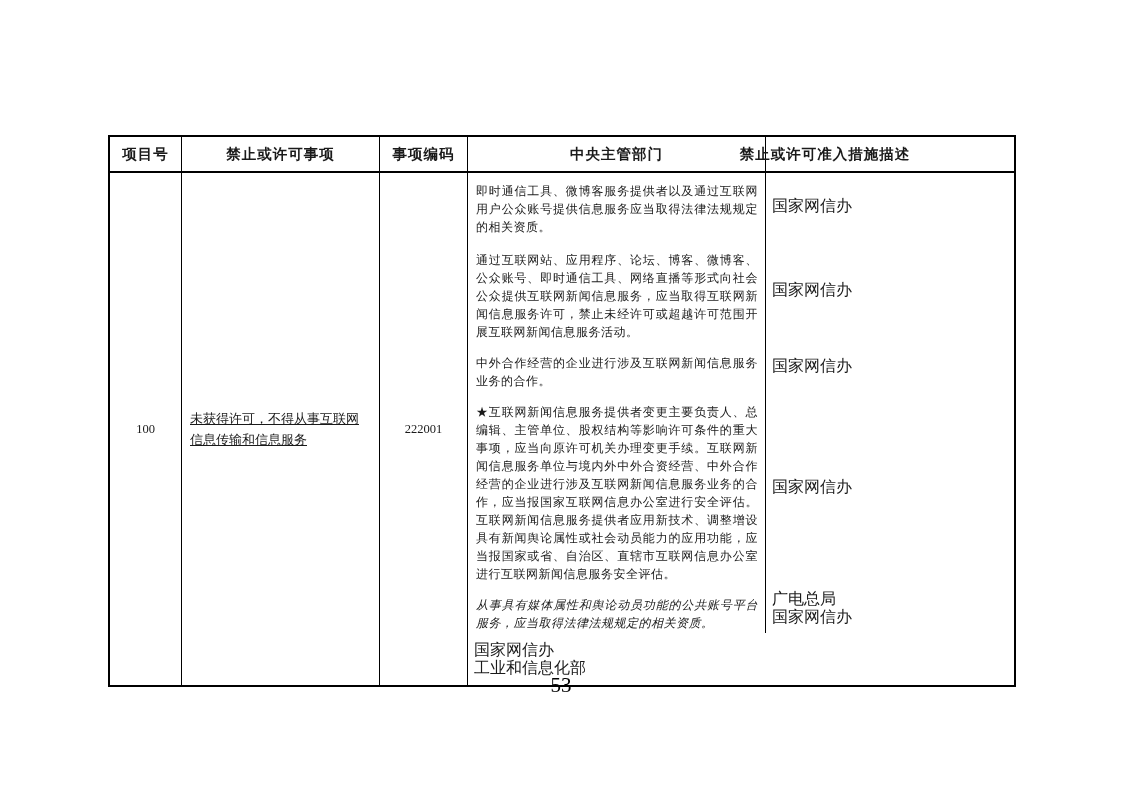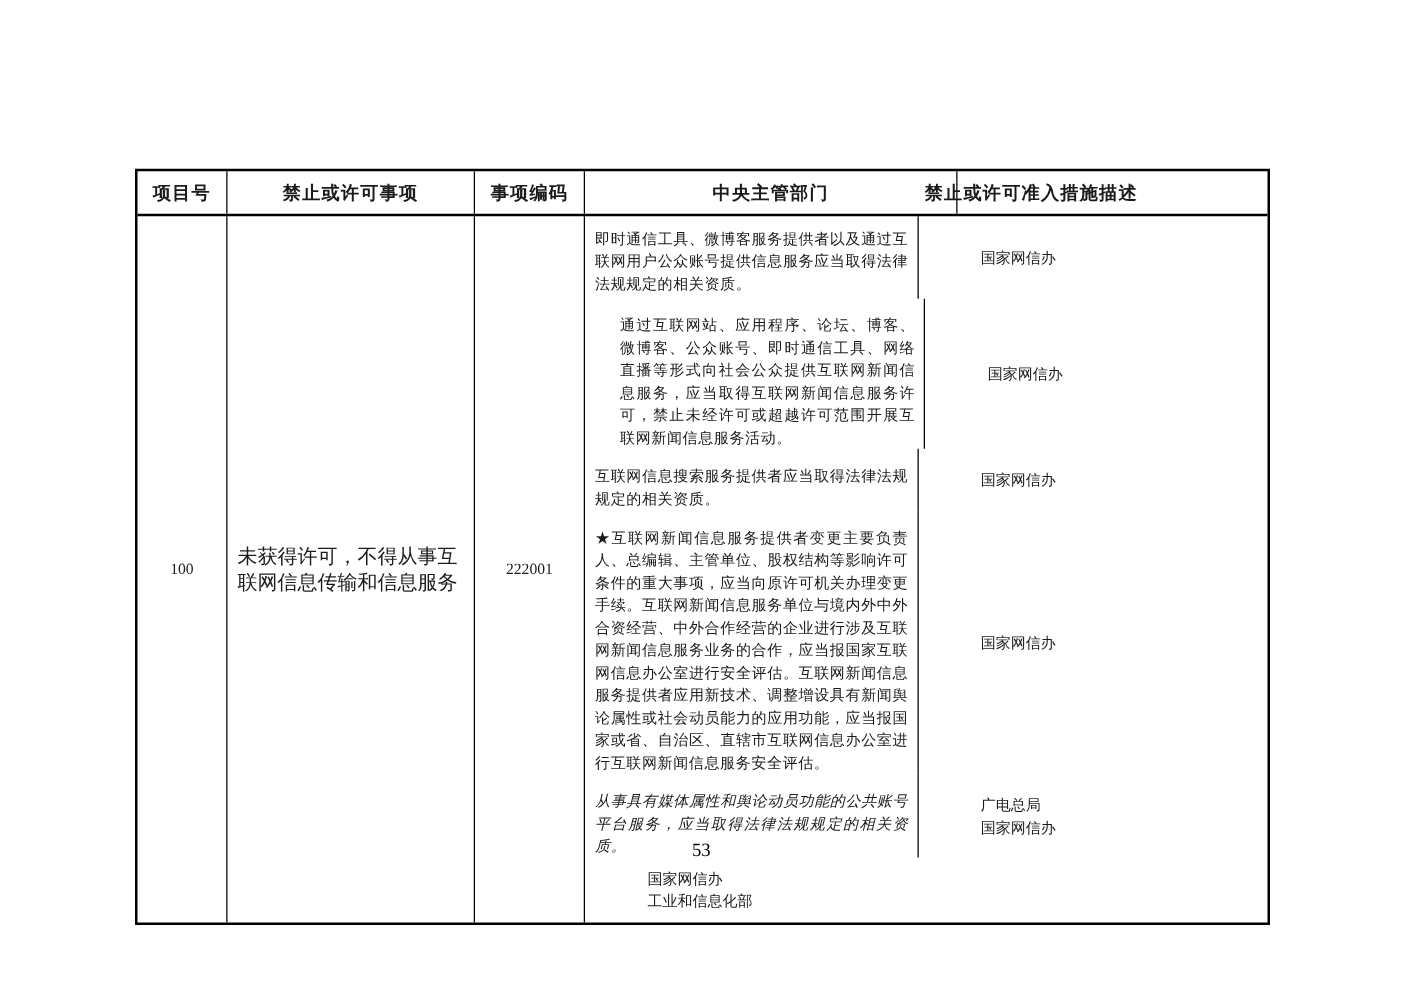--- a/index.html
+++ b/index.html
@@ -45,56 +45,56 @@
   }
   .cell:last-child { border-right: none; }
   .c-center {
     display: flex; align-items: center; justify-content: center;
   }
   .c-item {
     display: flex; align-items: center;
     padding: 0 8px;
     text-align: left;
     line-height: 21px;
-    font-size: 16px;
+    font-size: 13px;
+    text-decoration: underline;
   }
   .measures-wrap { display: flex; flex-direction: column; }
   .measure-block { display: flex; flex: 0 0 auto; }
   .m-desc {
     width: 298px;
     border-right: 1px solid #000;
     padding: 0 7px 0 8px;
     text-align: justify;
     letter-spacing: 0.5px;
     line-height: 18px;
     font-size: 12px;
   }
   .m-dept {
     width: 118px;
     display: flex; align-items: center;
     padding-left: 6px;
     white-space: pre-line;
     line-height: 18px;
-    font-size: 12px;
-    margin-left: 44px;
+    font-size: 16px;
   }
   
   .mb0 { min-height: 66px; }  .mb0 .m-desc { padding-top: 9px; }
-  .mb1 { min-height: 102px; } .mb1 .m-desc { padding-top: 12px; margin-left: 20px; }
+  .mb1 { min-height: 102px; } .mb1 .m-desc { padding-top: 12px; }
   .mb2 { min-height: 50px; }  .mb2 .m-desc { padding-top: 13px; }
   .mb3 { min-height: 174px; } .mb3 .m-desc { padding-top: 12px; }
   .mb4 { min-height: 50px; }  .mb4 .m-desc { padding-top: 13px; font-style: italic; }
   .mb5 { min-height: 52px; }  .mb5 .m-desc { padding-top: 13px; }
 
   .page-number {
     position: absolute;
     left: 0; right: 0;
     top: 673px;
     text-align: center;
-    font-size: 15px;
+    font-size: 21px;
     color: #000;
   }
 </style>
 </head>
 <body>
 
 <div class="page">
 
   <div class="doc-table">
 
@@ -117,21 +117,21 @@
           <div class="m-desc">即时通信工具、微博客服务提供者以及通过互联网用户公众账号提供信息服务应当取得法律法规规定的相关资质。</div>
           <div class="m-dept">国家网信办</div>
         </div>
 
         <div class="measure-block mb1">
           <div class="m-desc">通过互联网站、应用程序、论坛、博客、微博客、公众账号、即时通信工具、网络直播等形式向社会公众提供互联网新闻信息服务，应当取得互联网新闻信息服务许可，禁止未经许可或超越许可范围开展互联网新闻信息服务活动。</div>
           <div class="m-dept">国家网信办</div>
         </div>
 
         <div class="measure-block mb2">
-          <div class="m-desc">互联网信息搜索服务提供者应当取得法律法规规定的相关资质。</div>
+          <div class="m-desc">中外合作经营的企业进行涉及互联网新闻信息服务业务的合作。</div>
           <div class="m-dept">国家网信办</div>
         </div>
 
         <div class="measure-block mb3">
           <div class="m-desc">★互联网新闻信息服务提供者变更主要负责人、总编辑、主管单位、股权结构等影响许可条件的重大事项，应当向原许可机关办理变更手续。互联网新闻信息服务单位与境内外中外合资经营、中外合作经营的企业进行涉及互联网新闻信息服务业务的合作，应当报国家互联网信息办公室进行安全评估。互联网新闻信息服务提供者应用新技术、调整增设具有新闻舆论属性或社会动员能力的应用功能，应当报国家或省、自治区、直辖市互联网信息办公室进行互联网新闻信息服务安全评估。</div>
           <div class="m-dept">国家网信办</div>
         </div>
 
         <div class="measure-block mb4">
           <div class="m-desc">从事具有媒体属性和舆论动员功能的公共账号平台服务，应当取得法律法规规定的相关资质。</div>

